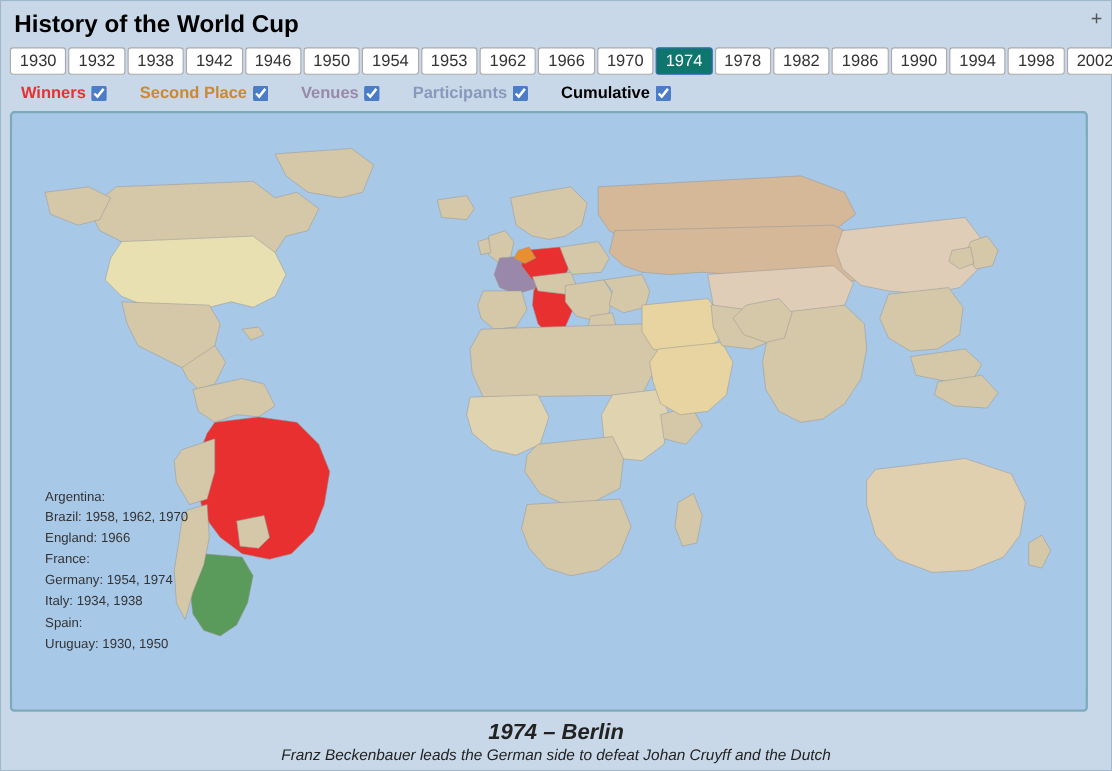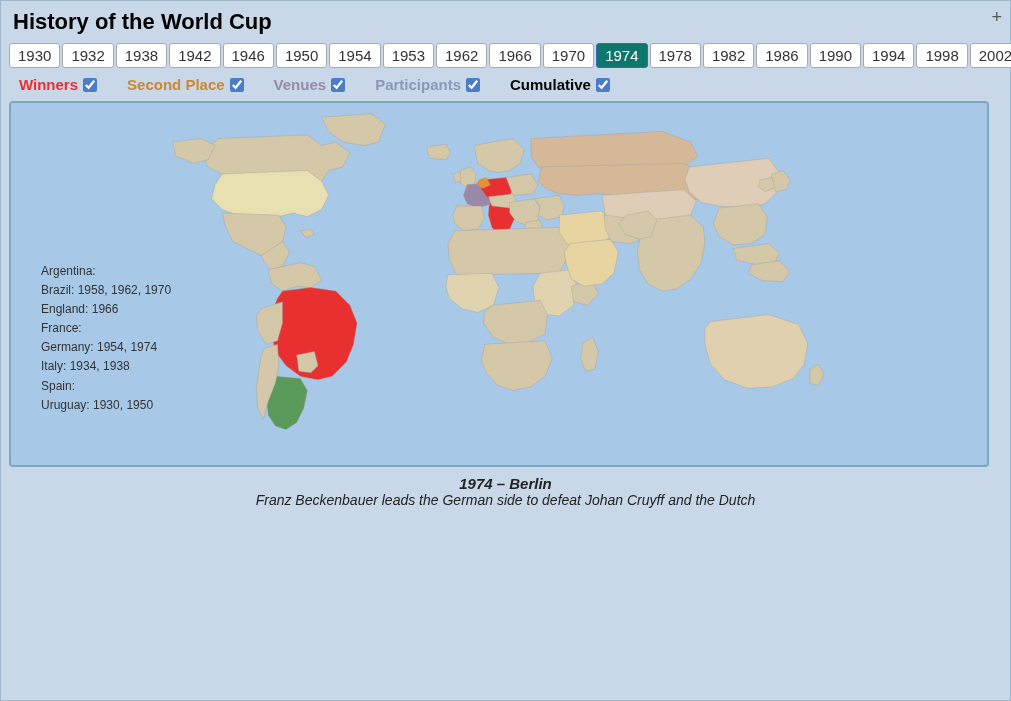--- a/index.html
+++ b/index.html
@@ -71,21 +71,21 @@
       width: 14px;
       height: 14px;
       accent-color: #4a7cc7;
     }
     .map-container {
       background: #a8c8e8;
       border: 2px solid #7aaabb;
       border-radius: 4px;
       position: relative;
       width: 980px;
-      height: 366px;
+      height: 546px;
       overflow: hidden;
     }
     .map-svg {
       width: 100%;
       height: 100%;
     }
     .map-overlay {
       position: absolute;
       bottom: 50px;
       left: 30px;
@@ -96,21 +96,21 @@
     .map-overlay p {
       margin: 0;
     }
     .map-caption {
       text-align: center;
       margin-top: 8px;
     }
     .map-caption .year-venue {
       font-style: italic;
       font-weight: bold;
-      font-size: 15px;
+      font-size: 20px;
       color: #222;
     }
     .map-caption .desc {
       font-style: italic;
       font-size: 14px;
       color: #222;
     }
     .plus-icon {
       position: absolute;
       top: 6px;

